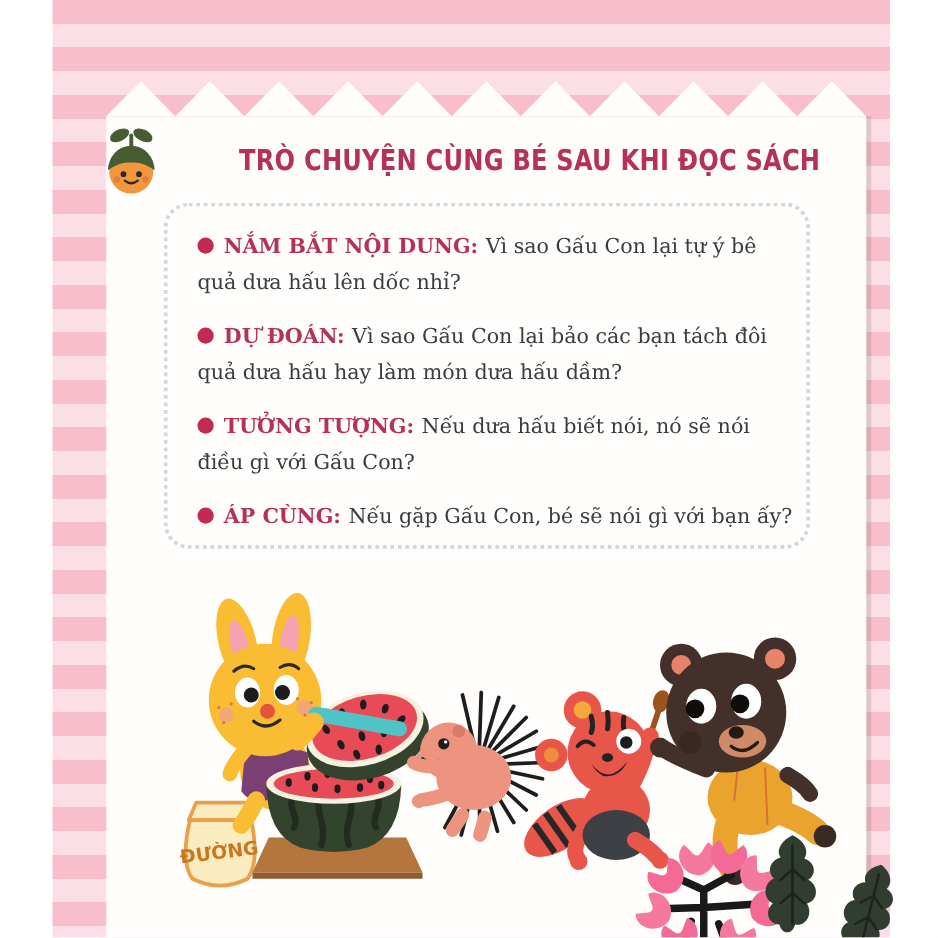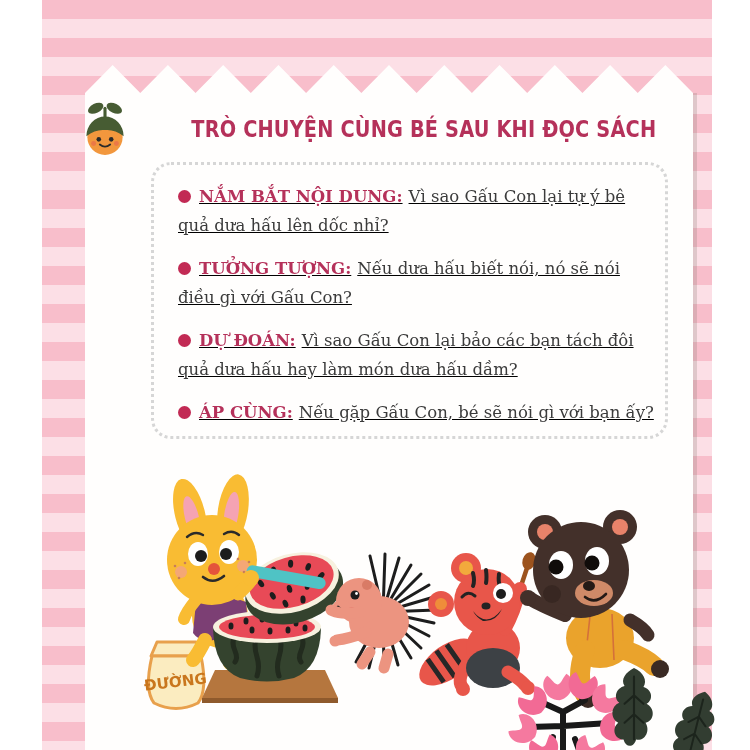--- a/index.html
+++ b/index.html
@@ -23,23 +23,23 @@
 
   
   .header{position:absolute;top:6px;left:0;right:0;height:60px;
     display:flex;align-items:center;justify-content:center;gap:14px;}
   .acorn{width:56px;height:58px;flex:0 0 auto;}
   .page-title{color:var(--title-red);font-family:"DejaVu Sans","Liberation Sans",sans-serif;
     font-weight:bold;font-size:23px;letter-spacing:.2px;white-space:nowrap;
     transform:scaleX(.84);transform-origin:center;}
 
   
-  .prompt-box{position:absolute;left:66px;top:69px;width:517px;height:277px;
+  .prompt-box{position:absolute;left:46px;top:69px;width:517px;height:277px;
     border:3px dotted var(--dotted-border);border-radius:20px;
-    padding:17px 10px 0 24px;text-decoration:underline;}
+    padding:17px 10px 0 24px;}
   .item{font-size:16.5px;line-height:29px;color:var(--body-text);margin-bottom:14px;}
   .bullet{display:inline-block;width:13px;height:13px;border-radius:50%;
     background:var(--bullet-red);margin-right:8px;transform:translateY(1px);}
   .label{color:var(--title-red);font-weight:bold;margin-right:6px;}
 
   .illustration{position:absolute;inset:0;width:750px;height:750px;pointer-events:none;}
 </style>
 </head>
 <body>
 
@@ -65,24 +65,24 @@
         <path d="M22 43 Q27 47 32 43" stroke="#2a2a2a" stroke-width="1.8" fill="none" stroke-linecap="round"></path>
       </svg>
       <span class="page-title">TRÒ CHUYỆN CÙNG BÉ SAU KHI ĐỌC SÁCH</span>
     </div>
 
     <div class="prompt-box">
       <p class="item">
         <span class="bullet"></span><span class="label">NẮM BẮT NỘI DUNG:</span><span class="text">Vì sao Gấu Con lại tự ý bê quả dưa hấu lên dốc nhỉ?</span>
       </p>
       <p class="item">
+        <span class="bullet"></span><span class="label">DỰ ĐOÁN:</span><span class="text">Vì sao Gấu Con lại bảo các bạn tách đôi quả dưa hấu hay làm món dưa hấu dầm?</span>
+      </p>
+      <p class="item">
         <span class="bullet"></span><span class="label">TƯỞNG TƯỢNG:</span><span class="text">Nếu dưa hấu biết nói, nó sẽ nói điều gì với Gấu Con?</span>
-      </p>
-      <p class="item">
-        <span class="bullet"></span><span class="label">DỰ ĐOÁN:</span><span class="text">Vì sao Gấu Con lại bảo các bạn tách đôi quả dưa hấu hay làm món dưa hấu dầm?</span>
       </p>
       <p class="item">
         <span class="bullet"></span><span class="label">ÁP CÙNG:</span><span class="text">Nếu gặp Gấu Con, bé sẽ nói gì với bạn ấy?</span>
       </p>
     </div>
   </div>
 
   <svg class="illustration" viewBox="0 0 750 750">
 
     <g>

